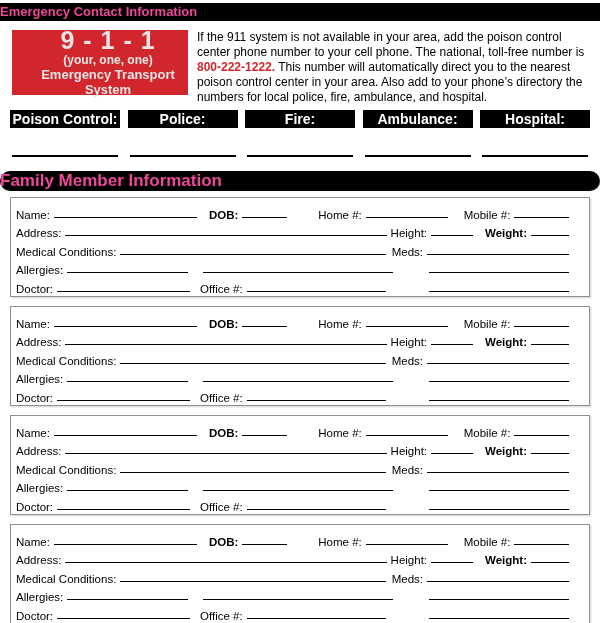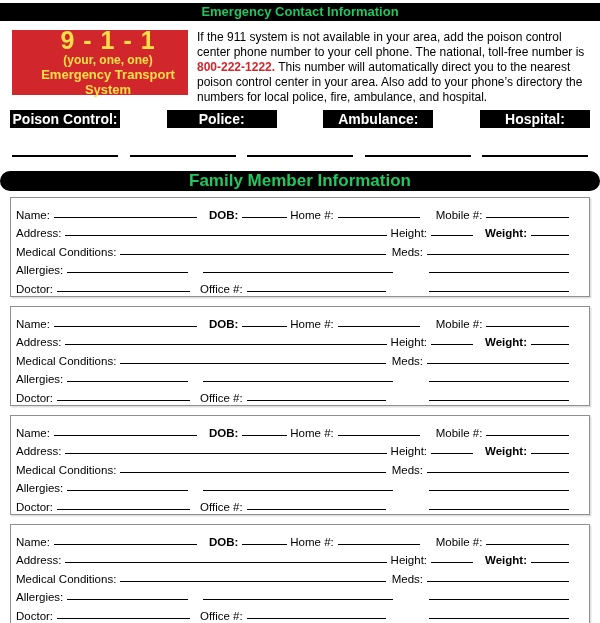--- a/index.html
+++ b/index.html
@@ -7,28 +7,28 @@
     --black:#000000;
     --border-gray:#8f8f8f;
   }
   *{box-sizing:border-box;}
   html,body{margin:0;padding:0;}
   body{
     width:600px;height:623px;overflow:hidden;
     background:#fff;color:#000;
     font-family:"Liberation Sans", sans-serif;
   }
-  .bar{background:var(--black);color:#22c55e;font-weight:bold;text-align:center;}
+  .bar{background:var(--black);color:#ec4899;font-weight:bold;text-align:left;}
   .bar.top{margin-top:3px;height:18px;line-height:18px;font-size:13px;}
   .bar.family{margin-top:14px;height:20px;line-height:20px;font-size:17px;border-radius:10px;}
 
   .emg{display:flex;margin:9px 10px 0 12px;}
   .badge{
     width:176px;height:65px;flex:0 0 176px;
-    background:var(--red);color:#fde047;text-align:center;
+    background:var(--red);color:#e5e5e5;text-align:center;
     display:flex;flex-direction:column;justify-content:center;
     font-weight:bold;
     padding-left:16px;
   }
   .badge .code{font-size:25px;line-height:25px;letter-spacing:1px;}
   .badge .words{font-size:12px;line-height:14px;}
   .badge .caption{font-size:13px;line-height:15px;}
   .para{margin-left:9px;width:397px;font-size:12px;line-height:15px;}
   .para .red{color:var(--red);font-weight:bold;}
 
@@ -50,40 +50,41 @@
   }
   .frow{display:flex;height:18.6px;font-size:11.5px;align-items:flex-end;}
   .lbl{white-space:nowrap;padding-bottom:1px;padding-right:4px;}
   .ln{border-bottom:1.5px solid #000;margin-bottom:4px;height:0;}
   .w143{width:143px;} .w45{width:45px;} .w82{width:82px;}
   .w42{width:42px;} .w38{width:38px;} .w121{width:121px;}
   .w190{width:190px;margin-left:15px;} .w133{width:133px;} .w139{width:139px;}
   .w142{width:142px;}
   .grow{flex:1 1 auto;}
   .mlauto{margin-left:auto;width:140px;}
-  .ml12{margin-left:12px;font-weight:bold;} .ml13{margin-left:3px;} .ml16{margin-left:16px;}
+  .ml12{margin-left:12px;font-weight:bold;} .ml13{margin-left:31px;} .ml16{margin-left:16px;}
   .ml6{margin-left:6px;} .ml4{margin-left:4px;} .ml10{margin-left:10px;}
 </style>
 </head>
 <body>
 
 <div class="bar top">Emergency Contact Information</div>
 
 <div class="emg">
   <div class="badge">
     <div class="code">9 - 1 - 1</div>
     <div class="words">(your, one, one)</div>
     <div class="caption">Emergency Transport System</div>
   </div>
   <div class="para"><span>If the 911 system is not available in your area, add the poison control center phone number to your cell phone. The national, toll-free number is </span><span class="red">800-222-1222.</span><span> This number will automatically direct you to the nearest poison control center in your area. Also add to your phone’s directory the numbers for local police, fire, ambulance, and hospital.</span></div>
 </div>
 
 <div class="contacts">
   <div class="cbox">Poison Control:</div>
   <div class="cbox">Police:</div>
+  <div class="cbox">Fire:</div>
   <div class="cbox">Ambulance:</div>
   <div class="cbox">Hospital:</div>
 </div>
 <div class="clines">
   <div class="cline"></div>
   <div class="cline"></div>
   <div class="cline"></div>
   <div class="cline"></div>
   <div class="cline"></div>
 </div>

